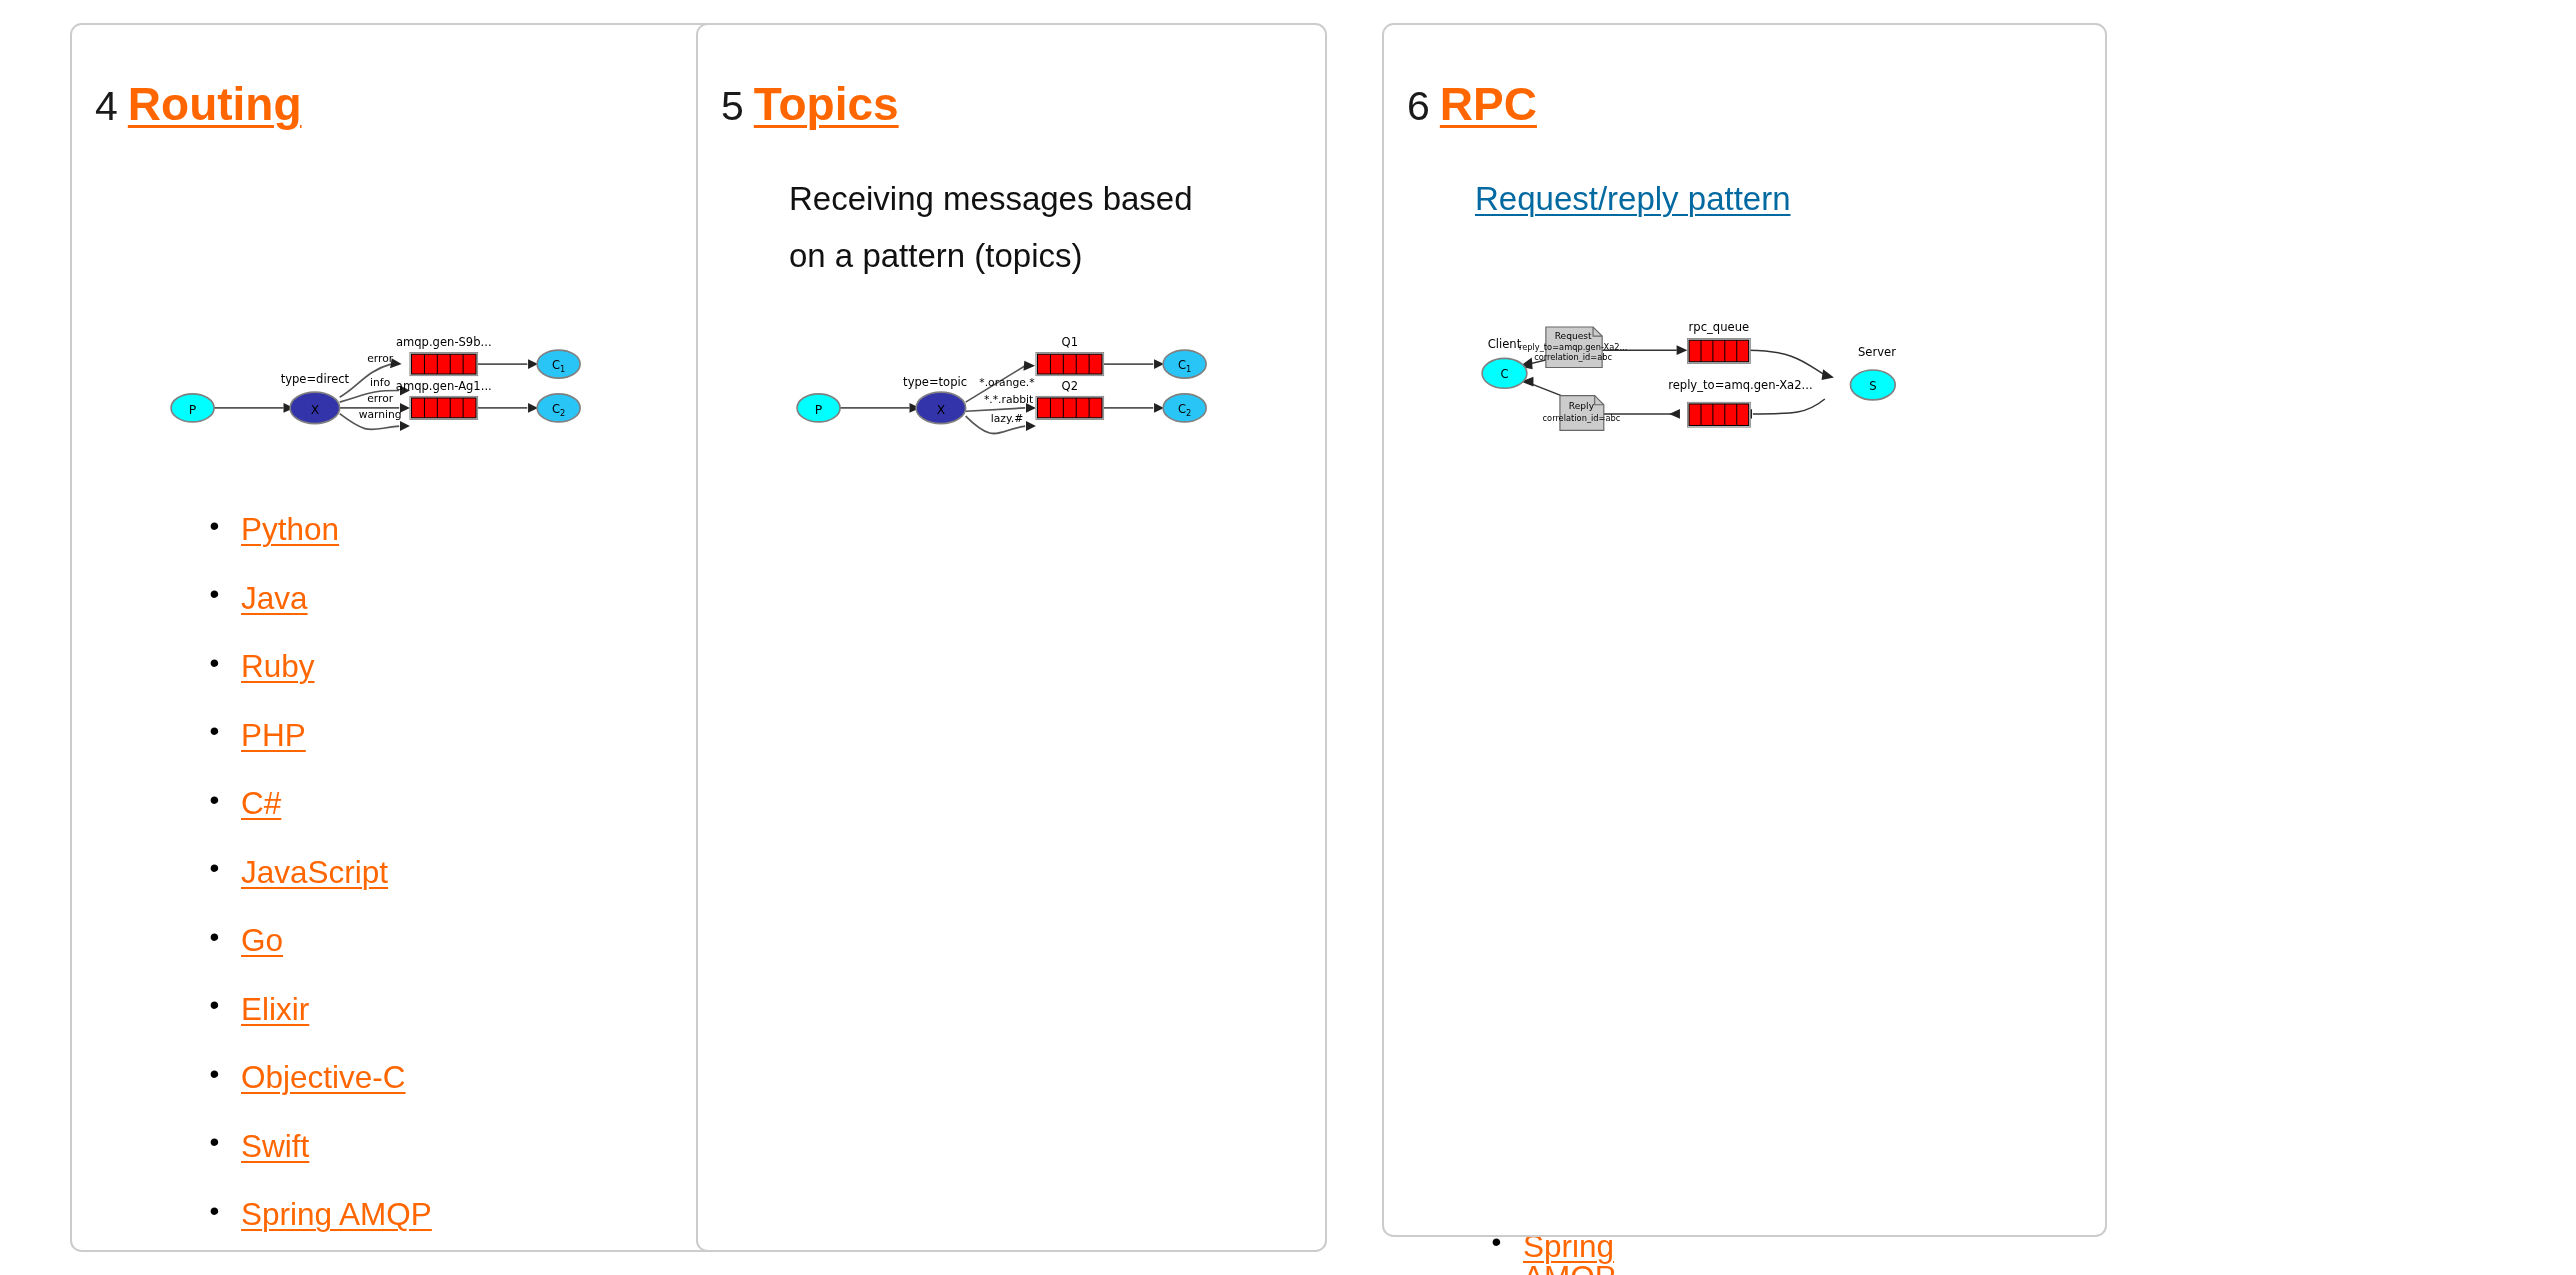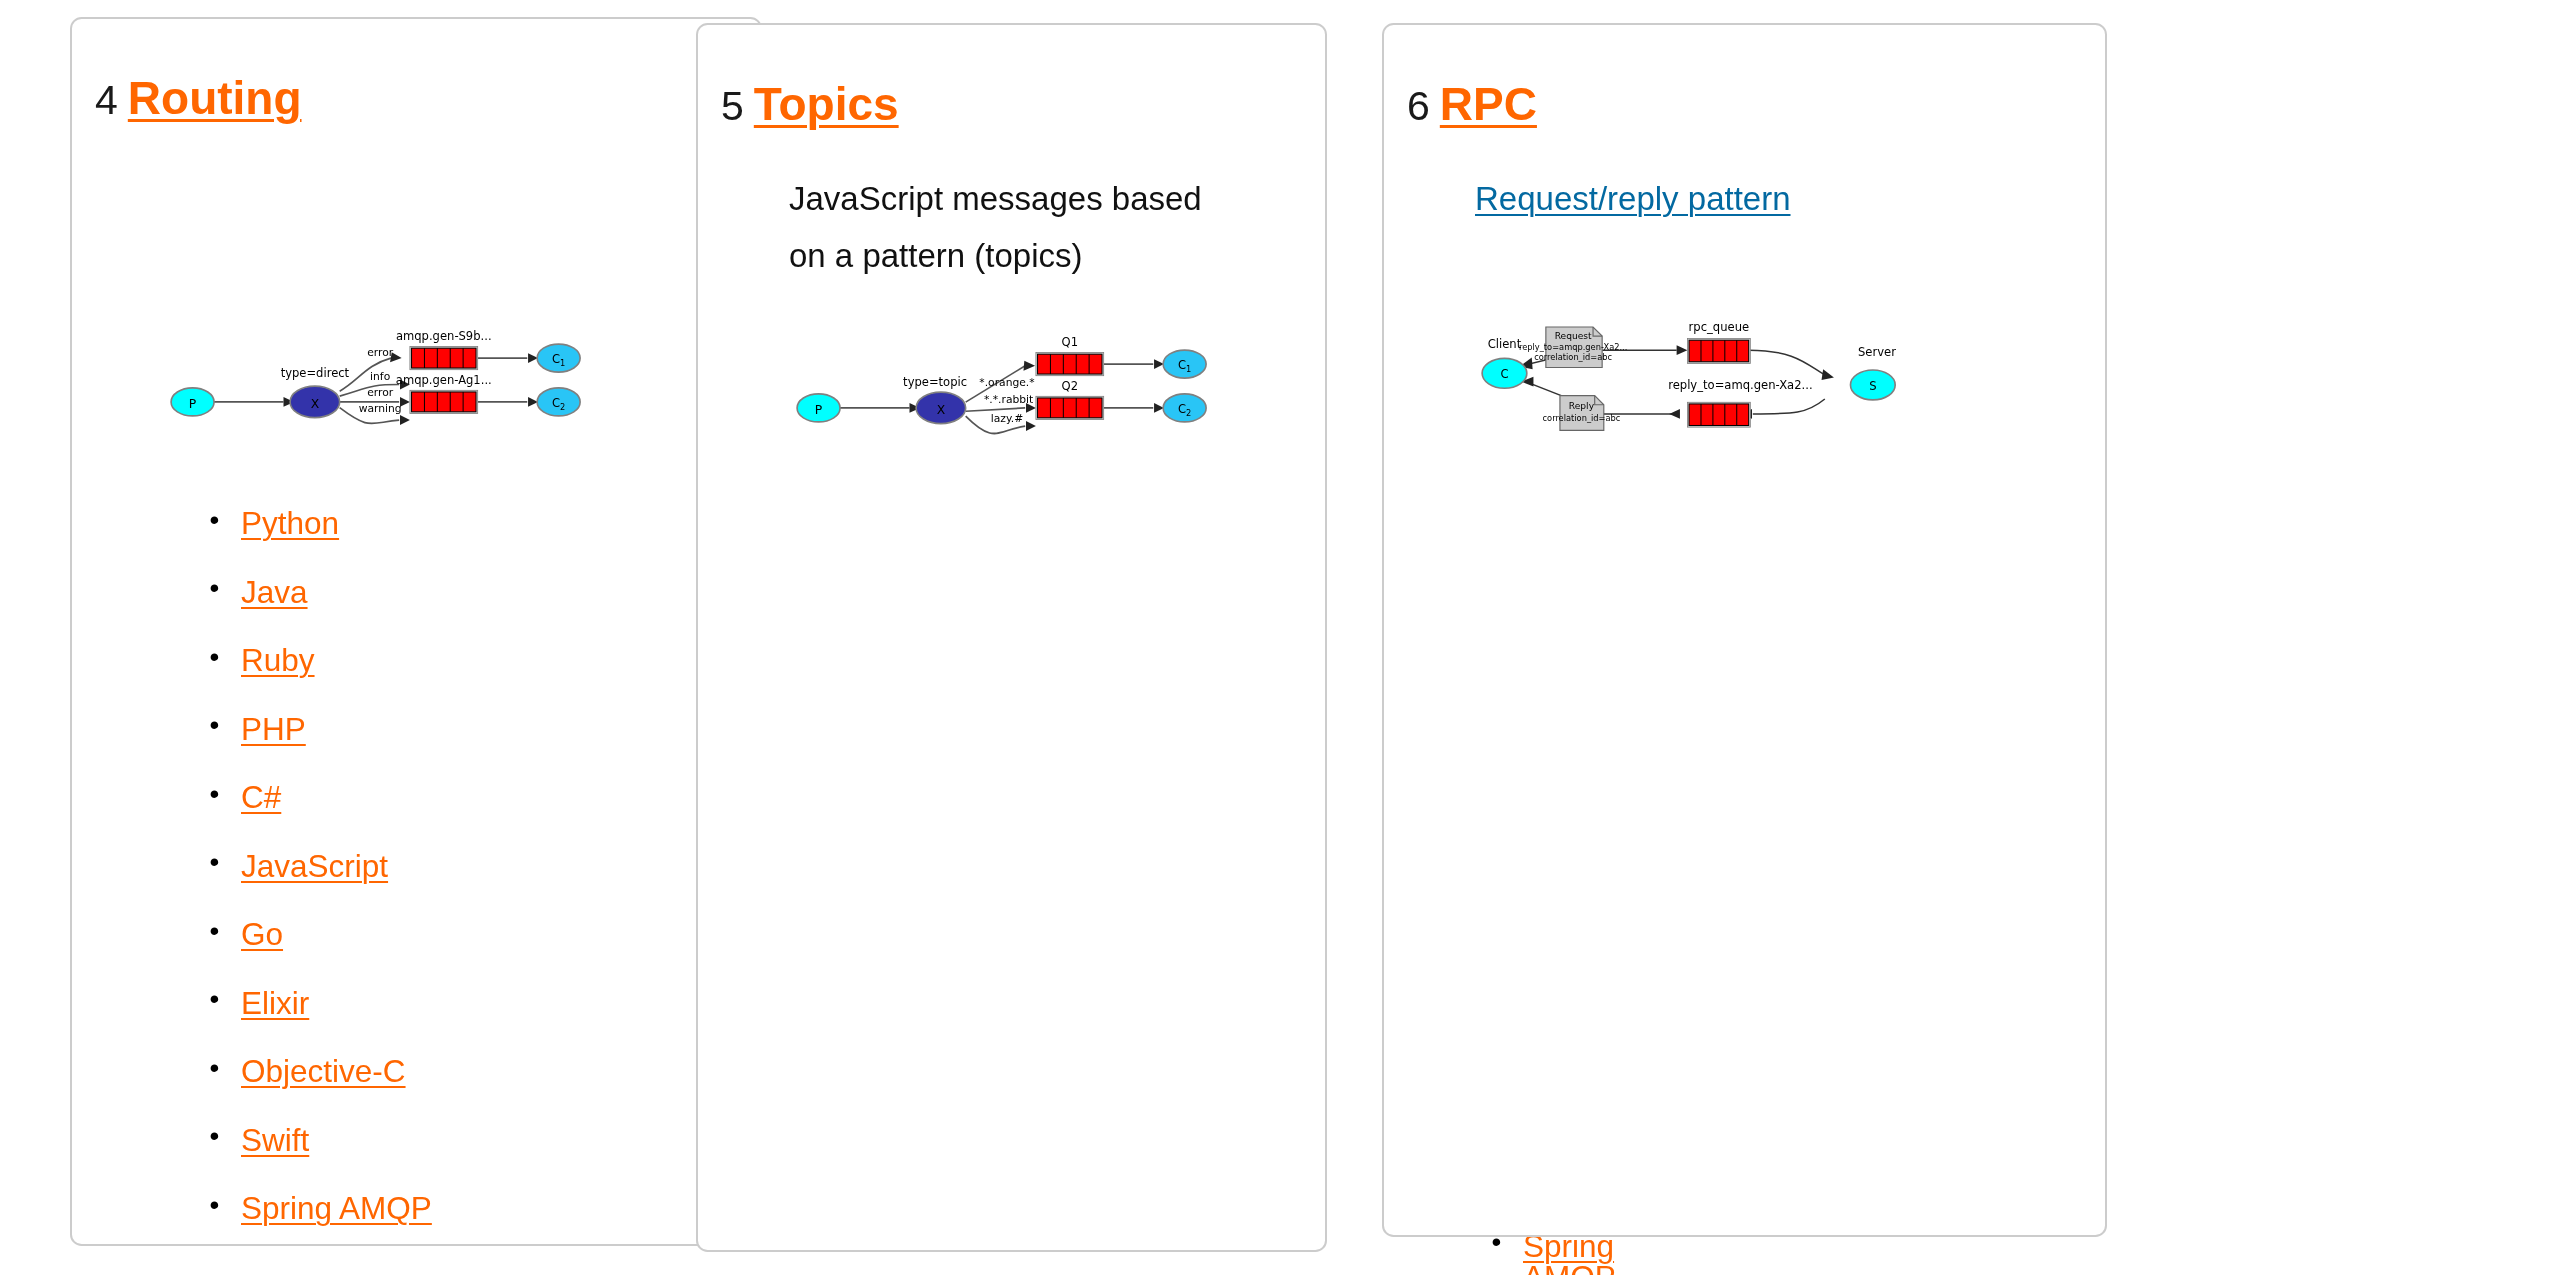--- a/index.html
+++ b/index.html
@@ -20,21 +20,21 @@
   }
 
   .card {
     position: absolute;
     box-sizing: border-box;
     background: #ffffff;
     border: 2.5px solid #cccccc;
     border-radius: 11.6px;
   }
 
-  #card-routing { left: 70px;  top: 17px; width: 692px;  height: 1229px; }
+  #card-routing { left: 70px;  top: 23px; width: 692px;  height: 1229px; }
   #card-topics  { left: 696px; top: 23px; width: 631px;  height: 1229px; }
   #card-rpc     { left: 1382px;top: 23px; width: 725px;  height: 1214px; }
 
   .card-inner {
     position: relative;
     width: 100%;
     height: 100%;
   }
 
   .heading {
@@ -219,21 +219,21 @@
   </div>
 
   <div class="card" id="card-topics">
     <div class="card-inner">
 
       <div class="heading">
         <span class="num">5</span><span class="title-link">Topics</span>
       </div>
 
       <div class="subtitle">
-        <div>JavaScript messages based</div>
+        <div>Receiving messages based</div>
         <div>on a pattern (topics)</div>
       </div>
 
       <div class="diagram-wrap" style="left:91px; top:273px;">
         <svg width="431" height="157" viewBox="0 0 520 190" xmlns="http://www.w3.org/2000/svg">
           <g stroke="#555555" stroke-width="2" fill="none">
             <path d="M60,133 L145,133"></path>
             <path d="M213,126 L285,82"></path>
             <path d="M213,137 L285,133"></path>
             <path d="M213,143 C248,178 252,160 285,155"></path>

